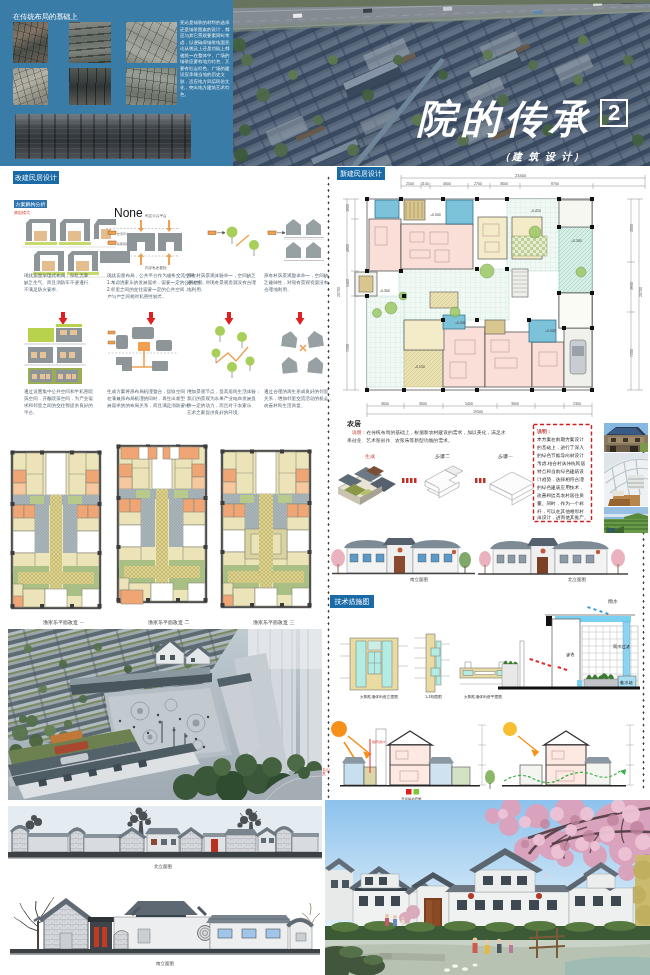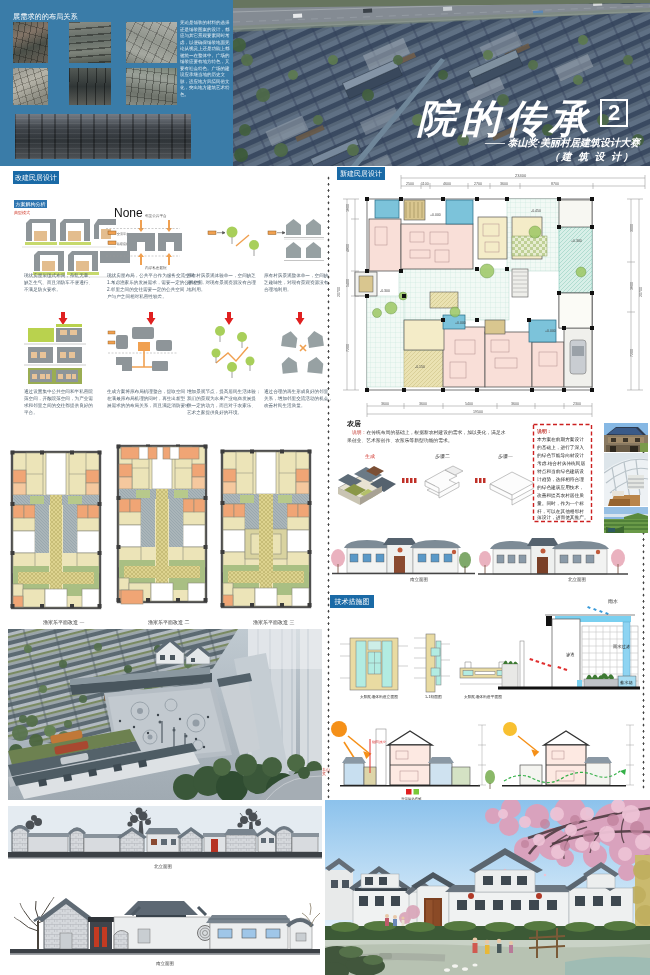--- a/index.html
+++ b/index.html
@@ -4,21 +4,21 @@
 html,body{margin:0;padding:0;background:#fff;}
 #board{position:relative;width:650px;height:975px;background:#fff;font-family:"Liberation Sans",sans-serif;overflow:hidden;}
 .abs{position:absolute;}
 .lbl{position:absolute;background:#1a6aa6;color:#fff;font-size:7px;line-height:13px;text-align:center;}
 </style></head>
 <body>
 <div id="board">
 
 <div class="abs" style="left:0;top:0;width:233px;height:166px;background:#3a7ca8;"></div>
 
-<div class="abs" style="left:13px;top:12px;color:#fff;font-size:7.2px;">展需求的的布局关系</div>
+<div class="abs" style="left:13px;top:12px;color:#fff;font-size:7.2px;">在传统布局的基础上</div>
 
 <div class="abs" style="left:13px;top:22px;width:35px;height:41px;background:repeating-linear-gradient(100deg,rgba(25,25,22,0.4) 0 1px,transparent 1px 6px),repeating-linear-gradient(15deg,rgba(25,25,22,0.3) 0 1px,transparent 1px 8px),linear-gradient(160deg,#5e6158 0%,#837467 30%,#4a4f48 60%,#6a6258 100%);"></div>
 
 <div class="abs" style="left:69px;top:22px;width:42px;height:41px;background:repeating-linear-gradient(175deg,rgba(20,22,20,0.45) 0 1.5px,transparent 1.5px 7px),linear-gradient(175deg,#8a8d85 0%,#646c66 40%,#7d837a 70%,#4e554e 100%);"></div>
 
 <div class="abs" style="left:126px;top:22px;width:51px;height:41px;background:repeating-linear-gradient(115deg,rgba(40,40,38,0.35) 0 1px,transparent 1px 8px),repeating-linear-gradient(28deg,rgba(40,40,38,0.25) 0 1px,transparent 1px 10px),linear-gradient(200deg,#b0b2ac 0%,#93978f 45%,#a5a8a0 75%,#7a7e76 100%);"></div>
 
 <div class="abs" style="left:13px;top:68px;width:35px;height:37px;background:repeating-linear-gradient(75deg,rgba(60,58,50,0.4) 0 1px,transparent 1px 7px),repeating-linear-gradient(160deg,rgba(60,58,50,0.3) 0 1px,transparent 1px 6px),linear-gradient(150deg,#9a9a92 0%,#b5b3a8 40%,#8a8a80 80%);"></div>
 
 <div class="abs" style="left:69px;top:68px;width:42px;height:37px;background:repeating-linear-gradient(92deg,rgba(10,12,12,0.5) 0 1px,transparent 1px 9px),linear-gradient(180deg,#535955 0%,#303636 50%,#5a5c57 100%);"></div>
@@ -116,23 +116,22 @@
 </g>
 
 <path d="M118 166 L208 58 l4 2.5 L125 166 z" fill="#6f8699"></path>
 </svg>
 </div>
 
 <div class="abs" style="left:417px;top:92px;width:235px;color:#fff;font-size:39px;font-weight:bold;font-family:'Liberation Serif',serif;font-style:italic;letter-spacing:5px;">院的传承</div>
 
 <div class="abs" style="left:600px;top:99px;width:24px;height:24px;border:2.5px solid #fff;color:#fff;font-size:22px;font-weight:bold;text-align:center;line-height:23px;">2</div>
 
-<div class="abs" style="left:430px;top:136px;width:210px;color:#fff;font-size:10px;font-weight:bold;font-family:'Liberation Serif',serif;font-style:italic;text-align:right;">—— 泰山奖·美丽村居建筑设计大赛</div>
-
-<div class="abs" style="left:500px;top:150px;width:135px;color:#fff;font-size:10px;font-weight:bold;font-family:'Liberation Serif',serif;font-style:italic;text-align:right;letter-spacing:2px;">（建 筑 设 计）</div>
+
+<div class="abs" style="left:500px;top:150px;width:135px;color:#fff;font-size:10px;font-weight:bold;font-family:'Liberation Serif',serif;font-style:italic;letter-spacing:2px;">（建 筑 设 计）</div>
 
 <div class="lbl" style="left:13px;top:171px;width:46px;height:13px;">改建民居设计</div>
 
 <div class="lbl" style="left:337px;top:167px;width:48px;height:13px;">新建民居设计</div>
 
 <div class="abs" style="left:327px;top:175px;width:3px;height:795px;background-image:radial-gradient(circle,#444 0.9px,transparent 1.1px);background-size:3px 6.2px;"></div>
 
 <div class="abs" style="left:642px;top:425px;width:3px;height:365px;background-image:radial-gradient(circle,#444 0.9px,transparent 1.1px);background-size:3px 6.2px;"></div>
 
 <div class="abs" style="left:14px;top:200px;width:33px;height:8px;background:#2e75b0;color:#fff;font-size:5px;line-height:8px;text-align:center;">方案解构分析</div>

